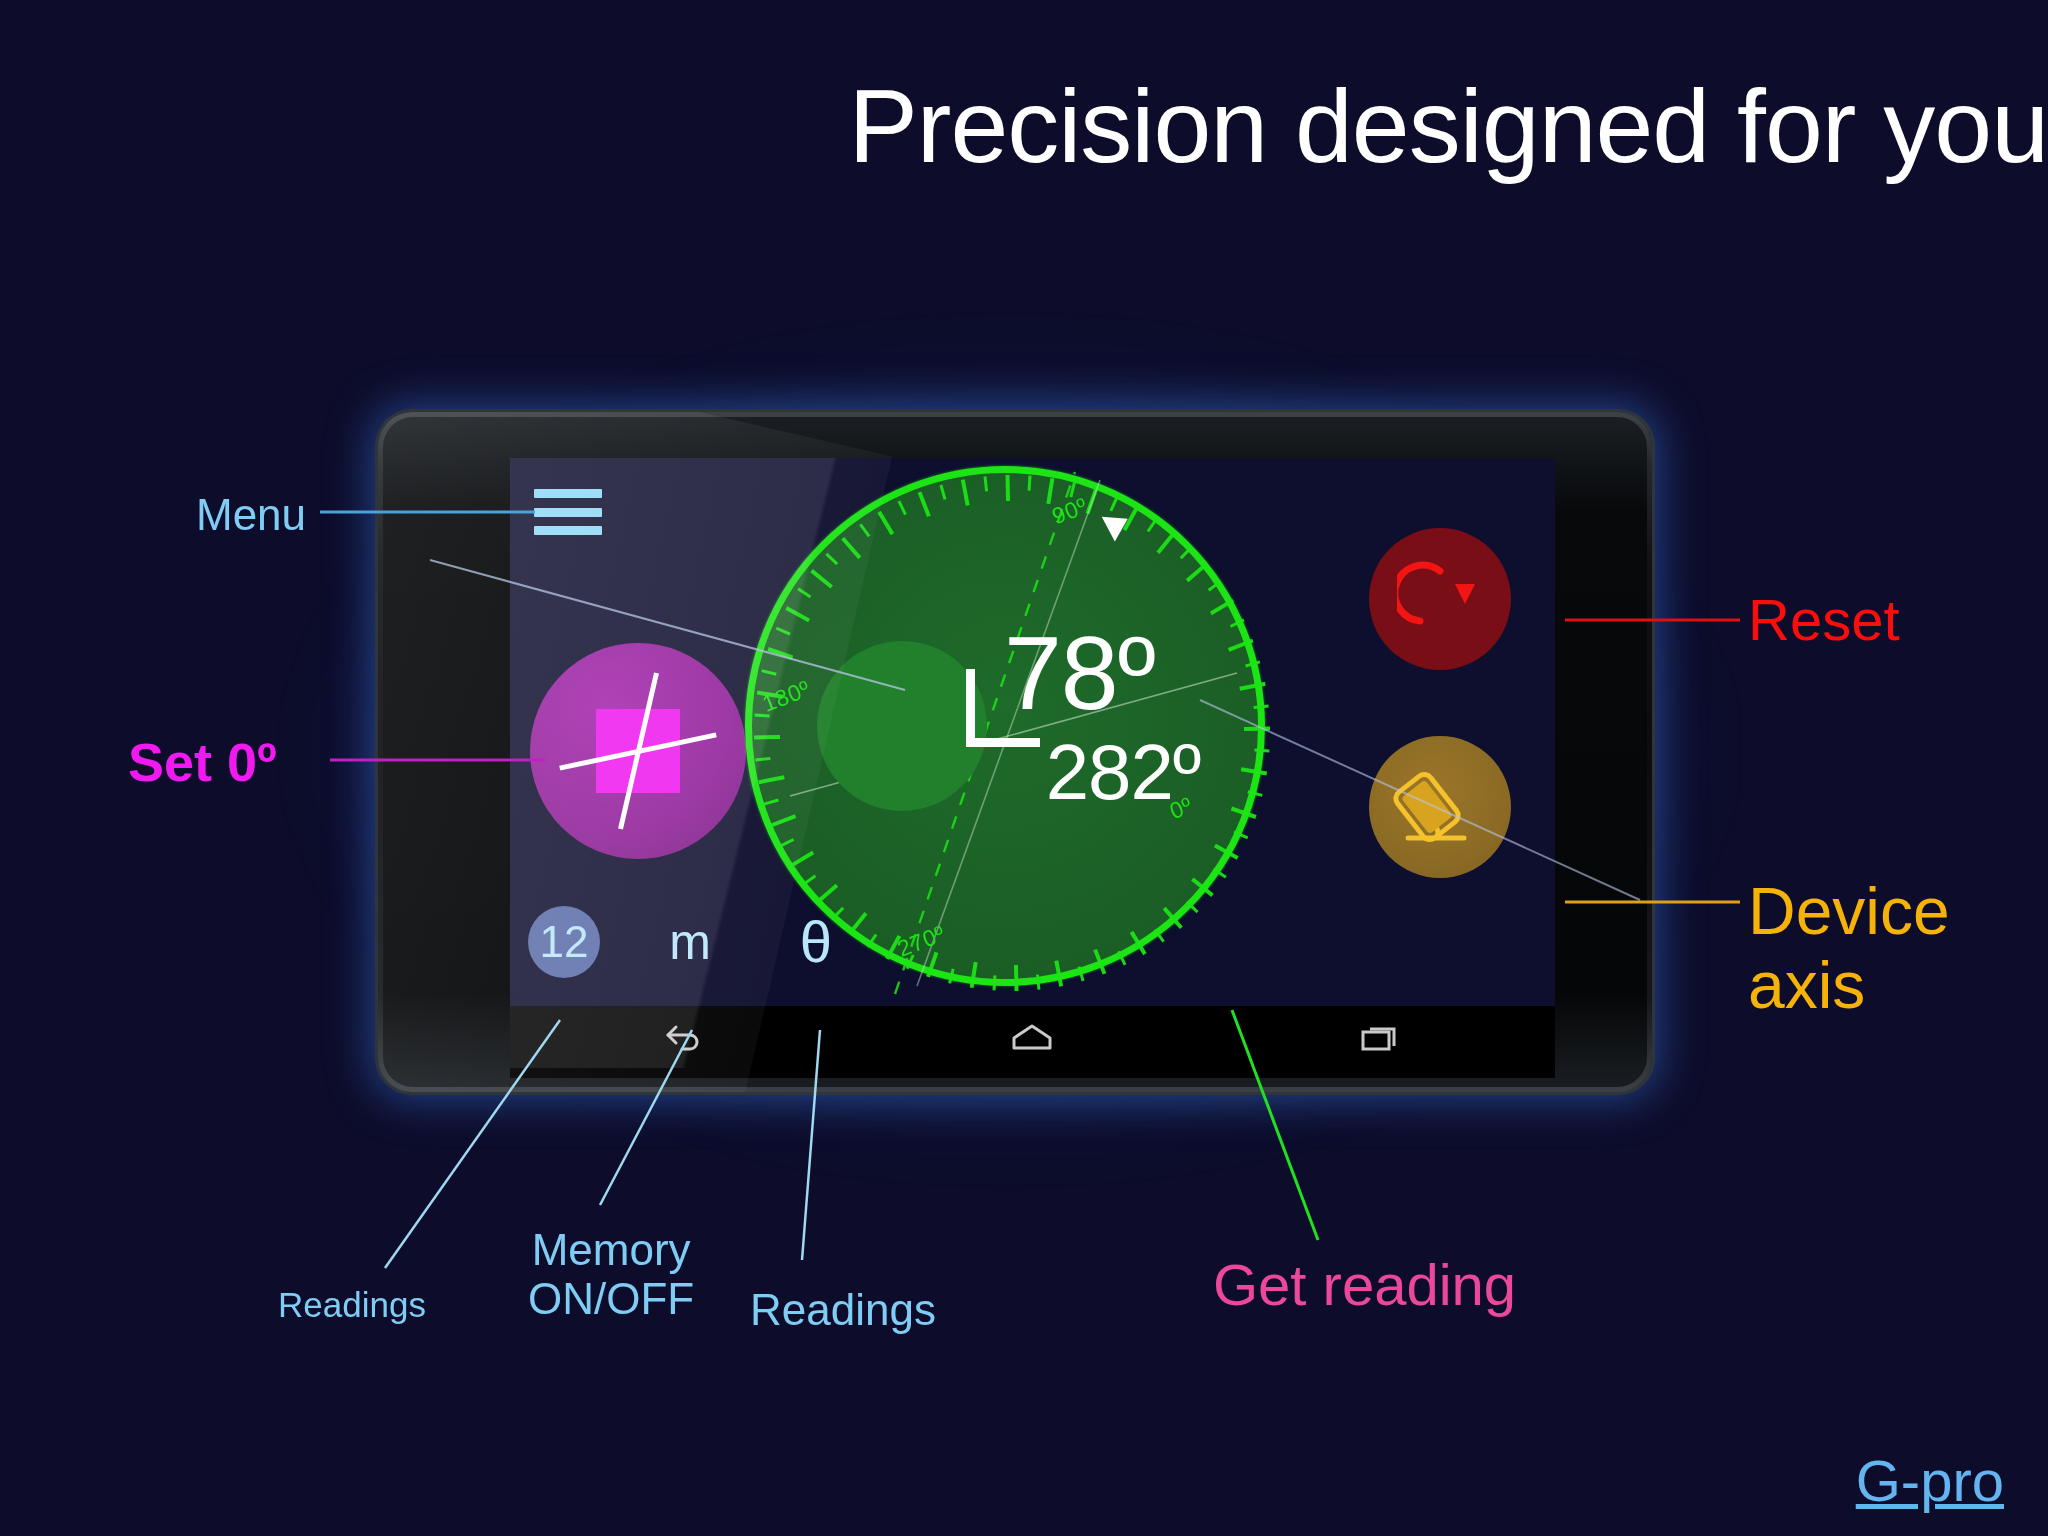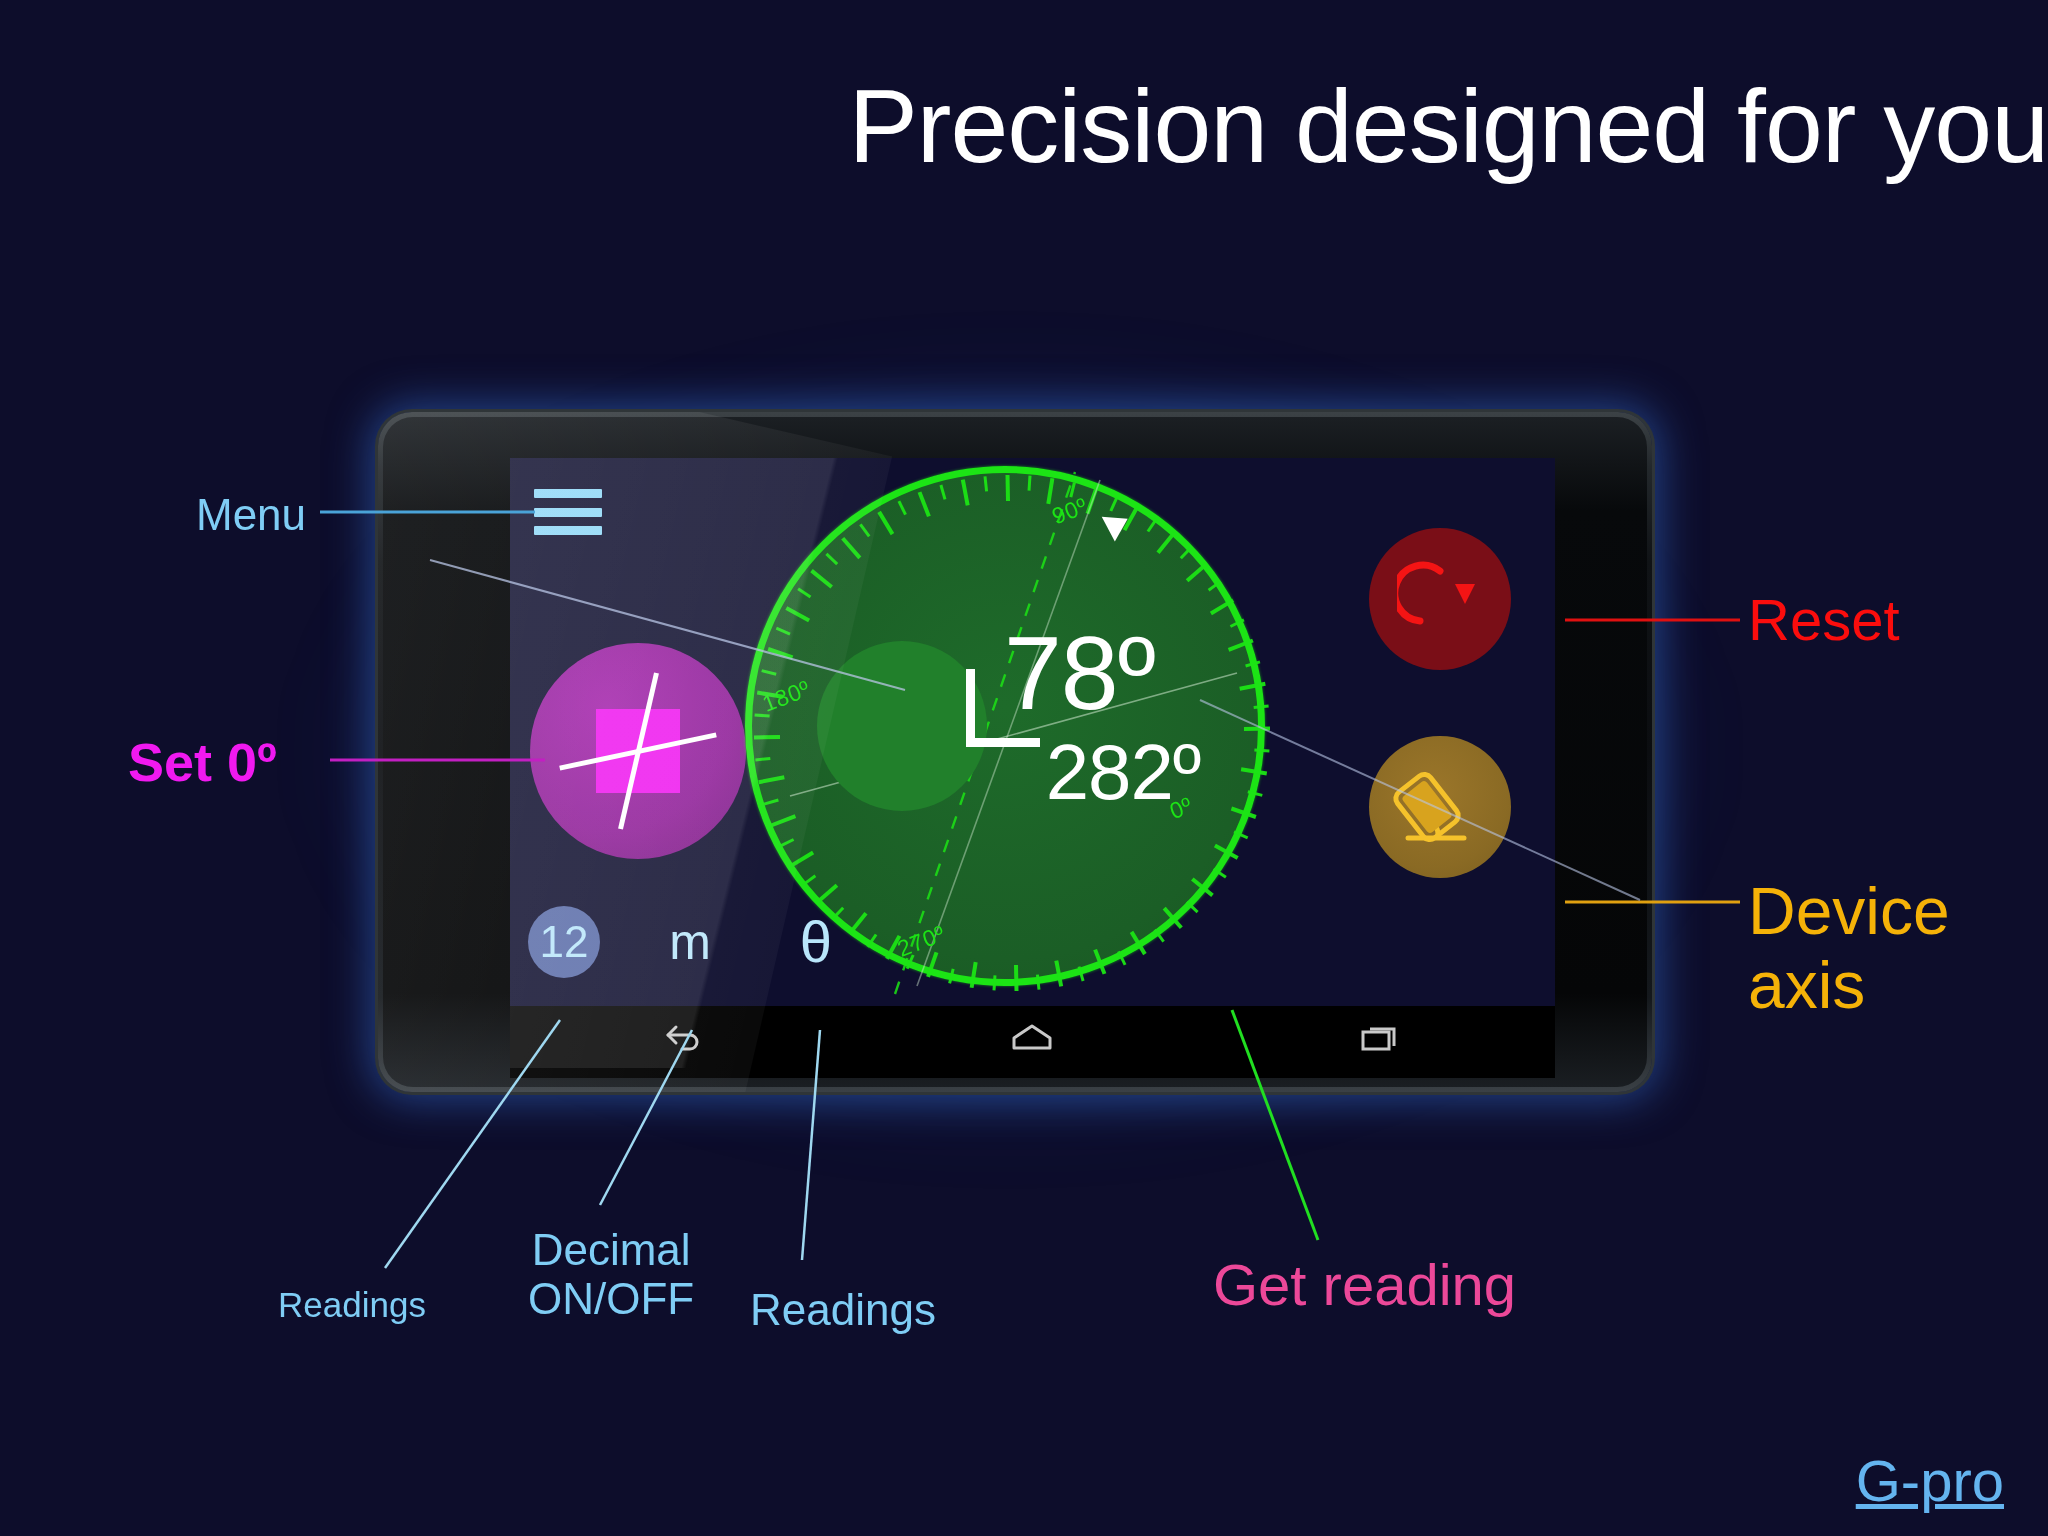--- a/index.html
+++ b/index.html
@@ -407,21 +407,21 @@
     <line x1="820" y1="1030" x2="802" y2="1260" stroke="#9fd8f0" stroke-width="2.5"></line>
     <line x1="1232" y1="1010" x2="1318" y2="1240" stroke="#21df21" stroke-width="3"></line>
     <line x1="430" y1="560" x2="905" y2="690" stroke="#b9c6e6" stroke-width="2" opacity="0.75"></line>
     <line x1="1200" y1="700" x2="1640" y2="900" stroke="#b9c6e6" stroke-width="2" opacity="0.6"></line>
   </svg>
 
   <div class="ann blue ann-menu">Menu</div>
   <div class="ann magenta ann-setzero">Set 0º</div>
   <div class="ann blue ann-readings">Readings</div>
   <div class="ann blue ann-memory">
-    <div>Decimal</div>
+    <div>Memory</div>
     <div>ON/OFF</div>
   </div>
   <div class="ann blue ann-decimal">Readings</div>
   <div class="ann red ann-reset">Reset</div>
   <div class="ann amber ann-axis">
     <div>Device</div>
     <div>axis</div>
   </div>
   <div class="ann green ann-getread">Get reading</div>
 

